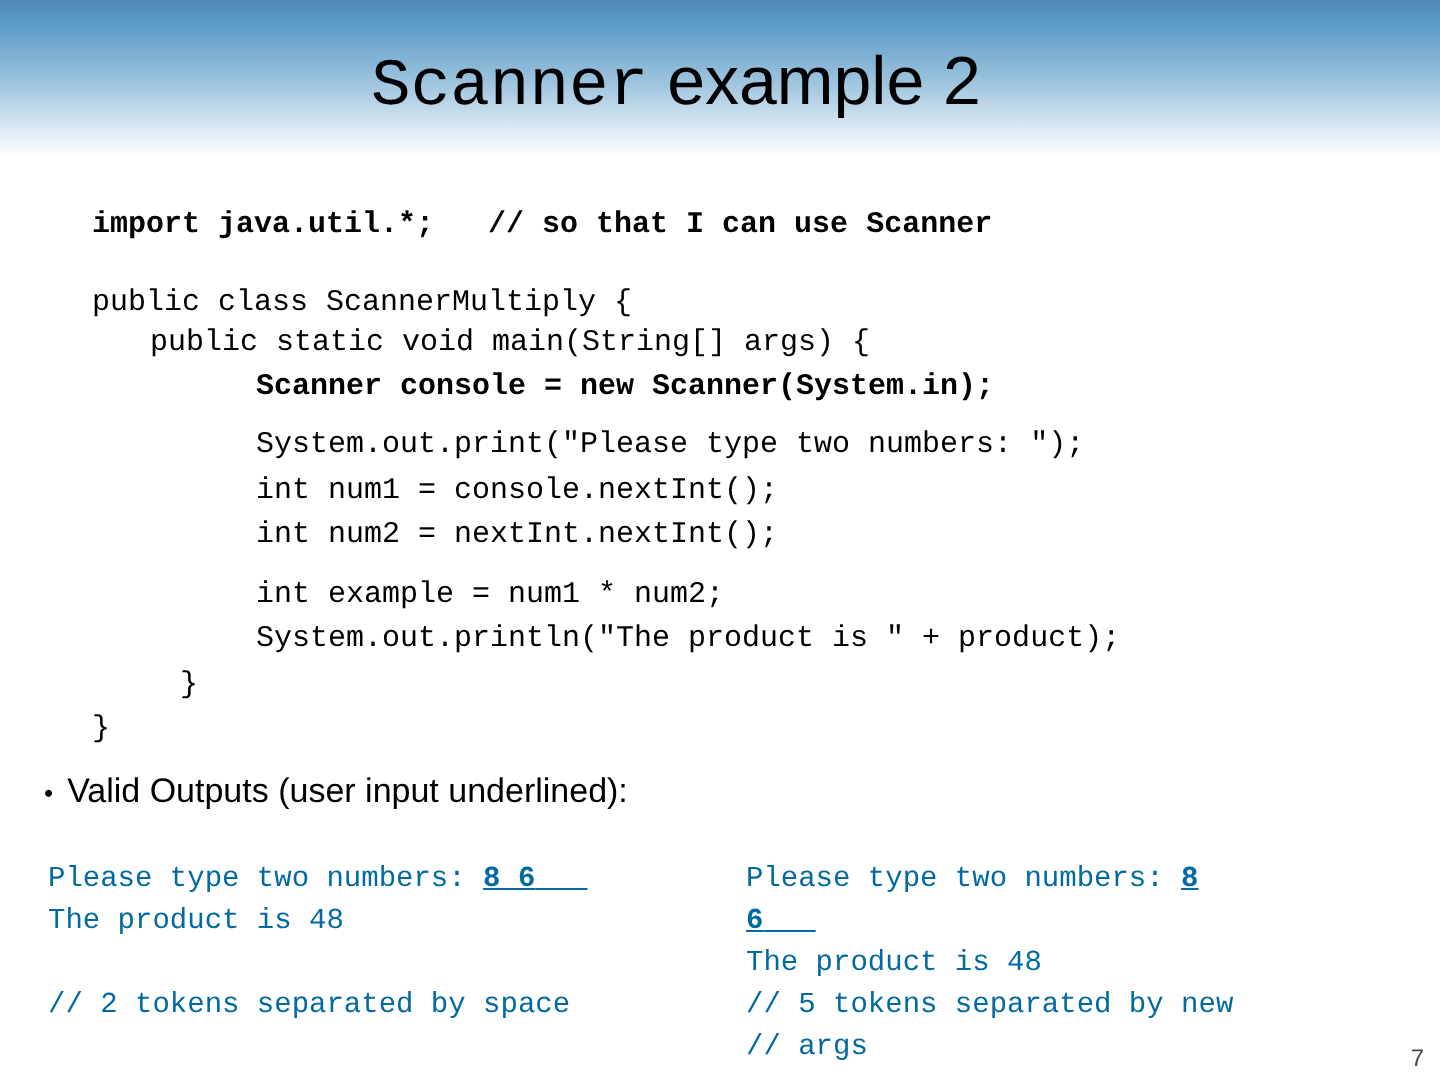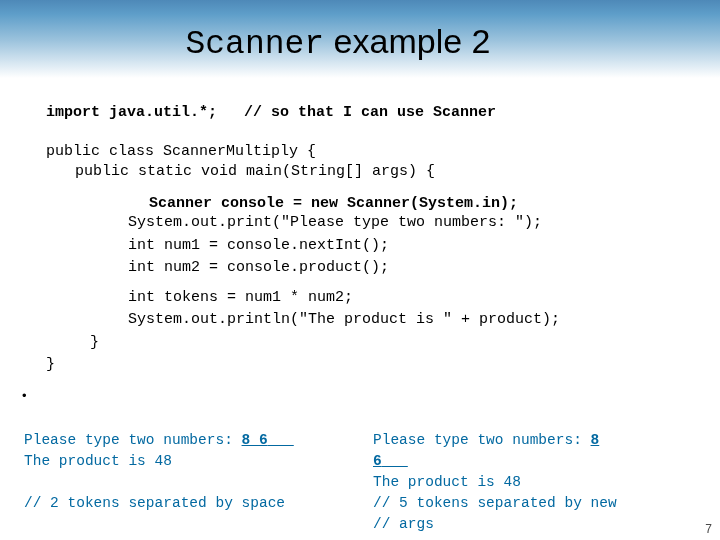--- a/index.html
+++ b/index.html
@@ -52,21 +52,21 @@
     font-size: 15px;
     line-height: 23px;
     color: #000000;
     white-space: pre;
   }
   .b { font-weight: bold; }
 
   #code-line-import   { left: 46px;  top: 101px; }
   #code-line-class    { left: 46px;  top: 140px; }
   #code-line-main     { left: 75px;  top: 160px; text-align: right; }
-  #code-line-scanner  { left: 128px; top: 192px; margin-left: 21px; }
+  #code-line-scanner  { left: 128px; top: 182px; }
   #code-line-print    { left: 128px; top: 211px; }
   #code-line-num1     { left: 128px; top: 234px; }
   #code-line-num2     { left: 128px; top: 256px; }
   #code-line-product  { left: 128px; top: 286px; }
   #code-line-println  { left: 128px; top: 308px; }
   #code-line-brace1   { left: 90px;  top: 331px; }
   #code-line-brace2   { left: 46px;  top: 353px; }
 
   
   .bullet-row {
@@ -115,28 +115,29 @@
 
 <div class="title-band"></div>
 <div class="title-text"><span class="title-mono">Scanner</span><span class="title-sans"> example 2</span></div>
 
 <div class="code b" id="code-line-import">import java.util.*;   // so that I can use Scanner</div>
 <div class="code" id="code-line-class">public class ScannerMultiply {</div>
 <div class="code" id="code-line-main">public static void main(String[] args) {</div>
 <div class="code b" id="code-line-scanner">Scanner console = new Scanner(System.in);</div>
 <div class="code" id="code-line-print">System.out.print("Please type two numbers: ");</div>
 <div class="code" id="code-line-num1">int num1 = console.nextInt();</div>
-<div class="code" id="code-line-num2">int num2 = console.product();</div>
-<div class="code" id="code-line-product">int tokens = num1 * num2;</div>
+<div class="code" id="code-line-num2">int num2 = nextInt.nextInt();</div>
+<div class="code" id="code-line-product">int example = num1 * num2;</div>
 <div class="code" id="code-line-println">System.out.println("The product is " + product);</div>
 <div class="code" id="code-line-brace1">}</div>
 <div class="code" id="code-line-brace2">}</div>
 
 <div class="bullet-row">
   <span class="bullet-dot">•</span>
+  <span>Valid Outputs (user input underlined):</span>
 </div>
 
 <div class="out" id="out-left"><span>Please type two numbers: </span><span class="ul b">8 6</span><span class="ul">   </span>
 <span>The product is 48</span>
 <span></span>
 <span>// 2 tokens separated by space</span></div>
 
 <div class="out" id="out-right"><span>Please type two numbers: </span><span class="ul b">8</span>
 <span class="ul b">6</span><span class="ul">   </span>
 <span>The product is 48</span>

